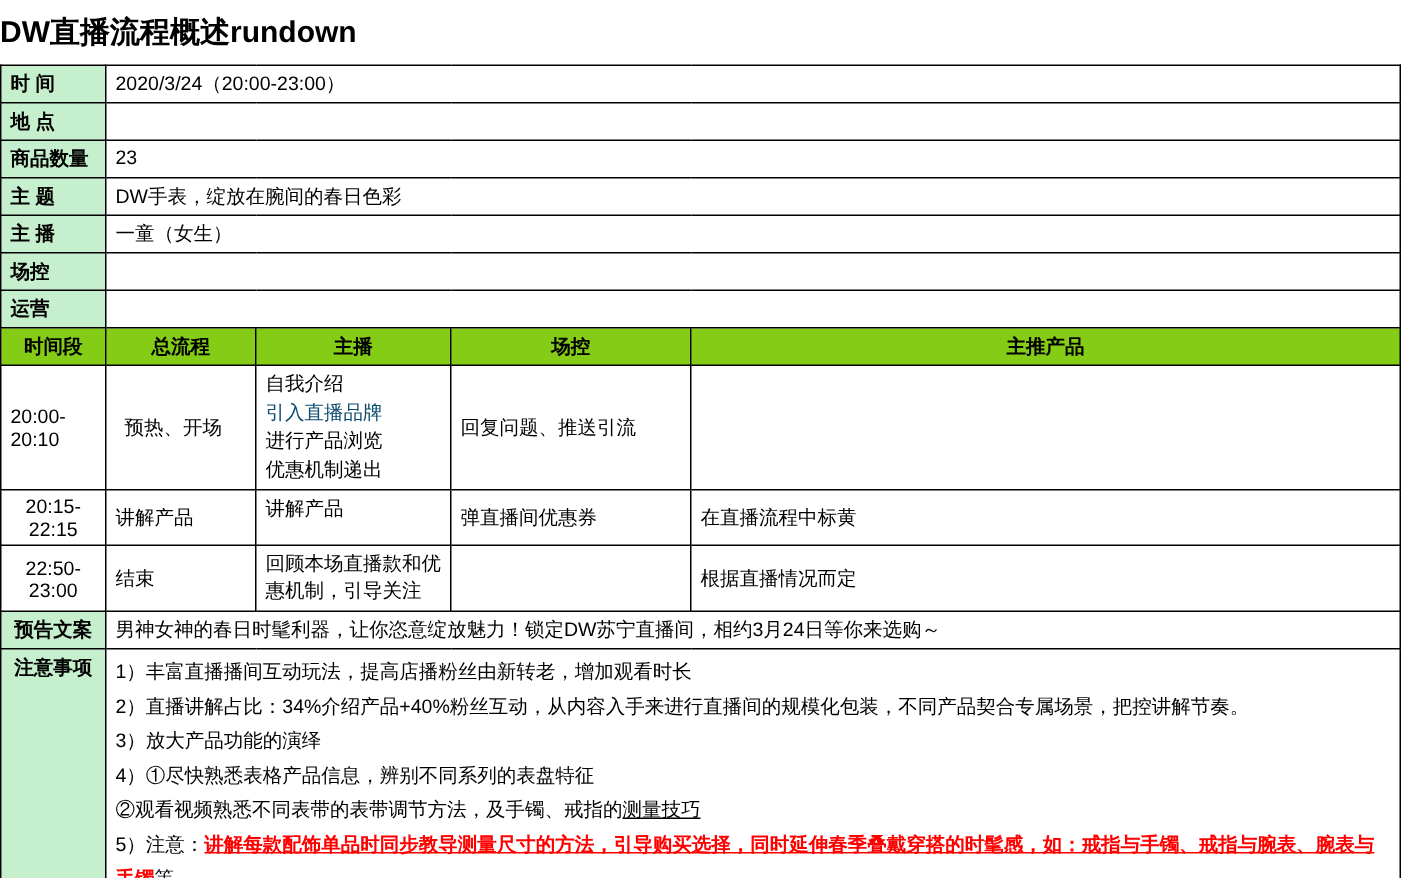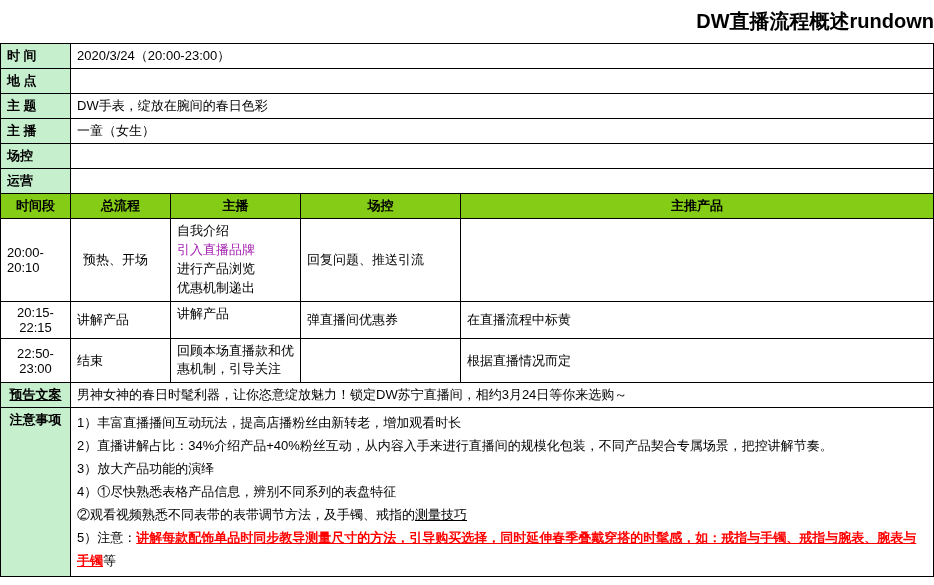--- a/index.html
+++ b/index.html
@@ -3,21 +3,21 @@
   <meta charset="utf-8">
   <style>
     * { margin: 0; padding: 0; box-sizing: border-box; }
     body {
       font-family: "Microsoft YaHei", "SimHei", sans-serif;
       font-size: 13px;
       background: #fff;
       width: 934px;
     }
     .page-title {
-      text-align: right;
+      text-align: left;
       font-size: 20px;
       font-weight: bold;
       padding: 8px 0;
       background: #fff;
     }
     table.main-table {
       width: 100%;
       border-collapse: collapse;
       border: 1px solid #000;
     }
@@ -67,20 +67,24 @@
       <tr>
     <td class="label-cell">时  间</td>
     <td colspan="4" class="value-cell">2020/3/24（20:00-23:00）</td>
   </tr>
 
   <tr>
     <td class="label-cell">地  点</td>
     <td colspan="4" class="value-cell"></td>
   </tr>
 
+  <tr>
+    <td class="label-cell">商品数量</td>
+    <td colspan="4" class="value-cell">23</td>
+  </tr>
 
   <tr>
     <td class="label-cell">主  题</td>
     <td colspan="4" class="topic-cell">DW手表，绽放在腕间的春日色彩</td>
   </tr>
 
   <tr>
     <td class="label-cell">主  播</td>
     <td colspan="4" class="value-cell">一童（女生）</td>
   </tr>
@@ -105,21 +109,21 @@
 
   </tbody>
     <tbody id="schedule-body">
       <tr class="schedule-row">
         <td class="time-cell" style="white-space: pre; text-align: left; vertical-align: middle;">20:00-
 20:10</td>
         <td style="vertical-align: middle; padding-left: 12px;">预热、开场</td>
         <td>
           <ul class="anchor-list">
             <li>自我介绍</li>
-            <li style="color: #a21caf;">引入直播品牌</li>
+            <li style="color: #0c4a6e;">引入直播品牌</li>
             <li>进行产品浏览</li>
             <li>优惠机制递出</li>
           </ul>
         </td>
         <td style="vertical-align: middle;">回复问题、推送引流</td>
         <td style="vertical-align: middle;"></td>
       </tr>
       <tr class="schedule-row">
         <td class="time-cell" style="white-space: pre; text-align: center; vertical-align: middle;">20:15-
 22:15</td>
@@ -141,21 +145,21 @@
             <li>回顾本场直播款和优惠机制，引导关注</li>
           </ul>
         </td>
         <td style="vertical-align: middle;"></td>
         <td style="vertical-align: middle;">根据直播情况而定</td>
       </tr>
     </tbody>
 
   <tbody>
       <tr>
-    <td class="label-cell" style="background:#c6efce; font-weight:bold; text-align:center; vertical-align:middle;text-decoration:underline;">预告文案</td>
+    <td class="label-cell" style="background:#c6efce; font-weight:bold; text-align:center; vertical-align:middle;">预告文案</td>
     <td colspan="4" class="value-cell">男神女神的春日时髦利器，让你恣意绽放魅力！锁定DW苏宁直播间，相约3月24日等你来选购～</td>
   </tr>
 
   <tr>
     <td class="notice-label">注意事项</td>
     <td colspan="4" class="notice-content" id="notice-content">
           <div style="line-height: 1.7;">
             <p style="margin: 1px 0px;">1）丰富直播播间互动玩法，提高店播粉丝由新转老，增加观看时长</p>
             <p style="margin: 1px 0px;">2）直播讲解占比：34%介绍产品+40%粉丝互动，从内容入手来进行直播间的规模化包装，不同产品契合专属场景，把控讲解节奏。</p>
             <p style="margin: 1px 0px;">3）放大产品功能的演绎</p>

